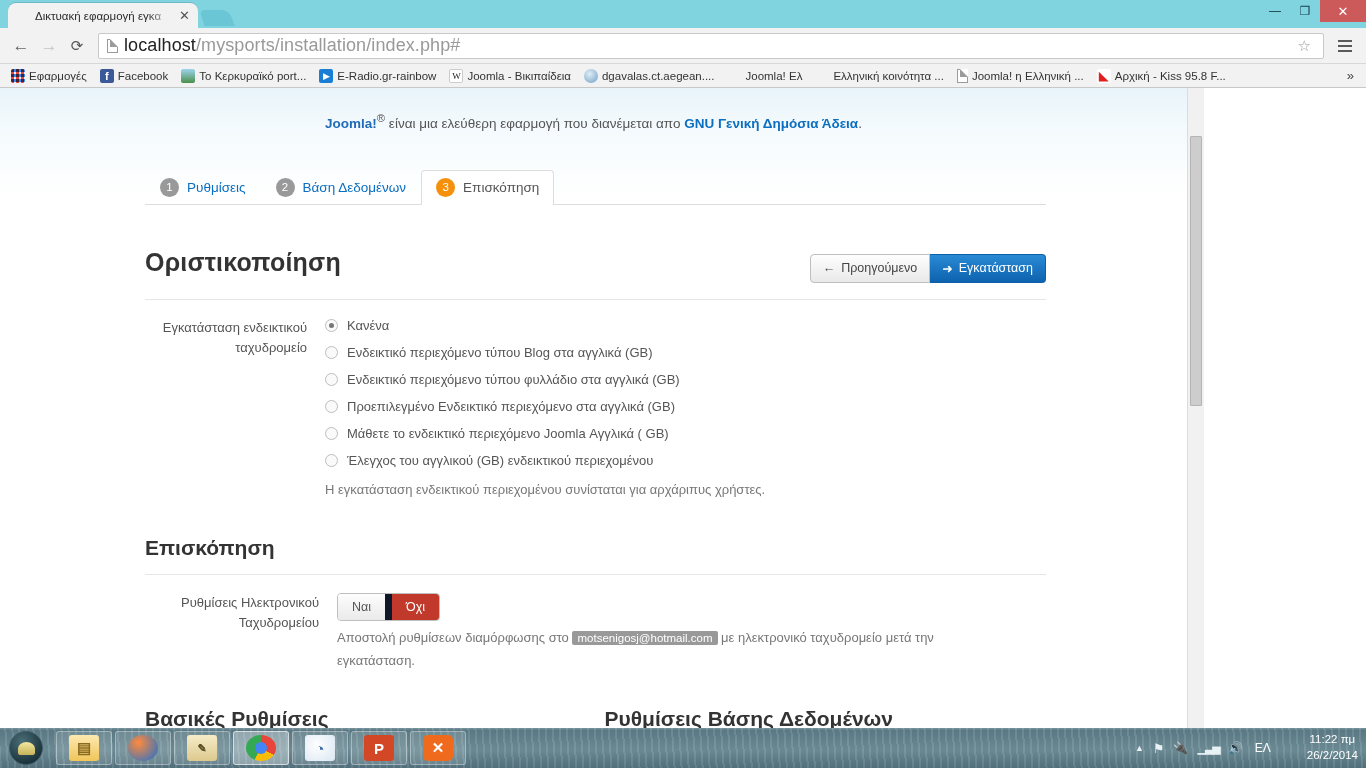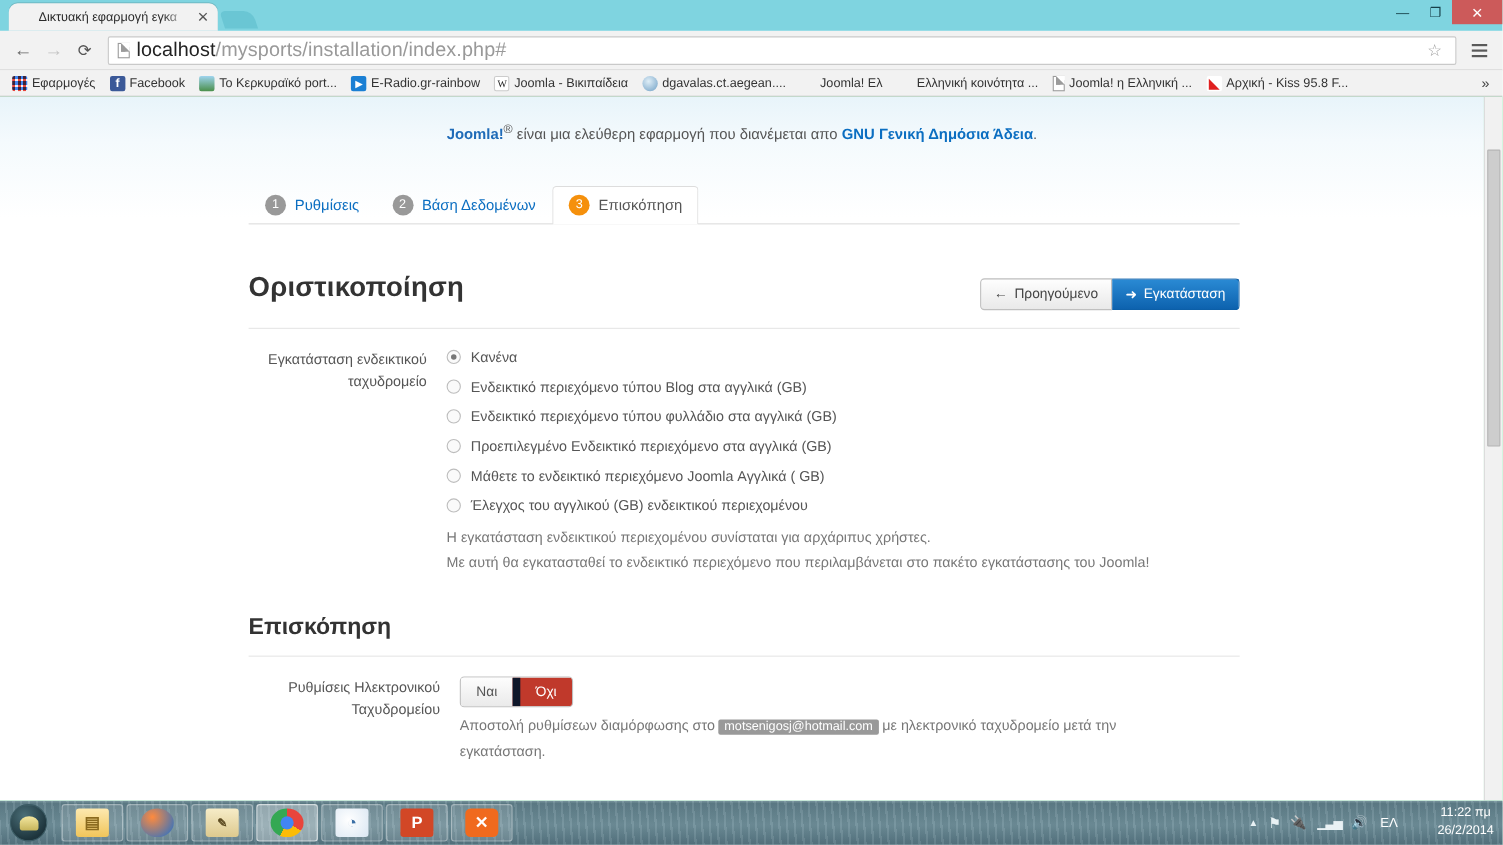--- a/index.html
+++ b/index.html
@@ -80,21 +80,21 @@
   .bm { display: flex; align-items: center; gap: 4px; padding: 2px 5px; }
   .bm-ico { width: 14px; height: 14px; flex: 0 0 14px; border-radius: 2px; }
   .grid-ico {
     background:
       repeating-linear-gradient(to right, #e8453c 0 3px, transparent 3px 5px),
       repeating-linear-gradient(to bottom, #4285f4 0 3px, transparent 3px 5px);
     background-blend-mode: multiply;
   }
   .bm-ovf { margin-left: auto; padding-right: 6px; color: #444; font-size: 13px; }
 
-  .viewport { position: relative; width: 1366px; height: 640px; background: #86efac; overflow: hidden; }
+  .viewport { position: relative; width: 1204px; height: 640px; background: #bef264; overflow: hidden; }
   .page-bg {
     position: absolute; inset: 0 17px 0 0;
     background: linear-gradient(to bottom, #e8f4fa 0px, #f4fafd 40px, #ffffff 110px, #ffffff 100%);
   }
   .vscroll { position: absolute; right: 0; top: 0; width: 17px; height: 640px; background: #f1f1f1; border-left: 1px solid #dcdcdc; }
   .vthumb { position: absolute; top: 48px; left: 2px; width: 12px; height: 270px; background: #cdcdcd; border: 1px solid #b4b4b4; border-radius: 1px; }
 
   
   .content { position: absolute; inset: 0 17px 0 0; }
   .notice {
@@ -344,21 +344,20 @@
             </div>
             <div class="radio-row">
               <span class="radio"></span>
               <span>Μάθετε το ενδεικτικό περιεχόμενο Joomla Αγγλικά ( GB)</span>
             </div>
             <div class="radio-row">
               <span class="radio"></span>
               <span>Έλεγχος του αγγλικού (GB) ενδεικτικού περιεχομένου</span>
             </div>
             <div class="helptext">Η εγκατάσταση ενδεικτικού περιεχομένου συνίσταται για αρχάριπυς χρήστες.</div>
-            <div class="helptext">Με αυτή θα εγκατασταθεί το ενδεικτικό περιεχόμενο που περιλαμβάνεται στο πακέτο εγκατάστασης του Joomla!</div>
           </div>
         </div>
 
         <h2 class="sub">Επισκόπηση</h2>
         <div class="rule2"></div>
 
         <div class="field">
           <div class="flabel" style="width:192px">
             <div>Ρυθμίσεις Ηλεκτρονικού</div>
             <div>Ταχυδρομείου</div>

